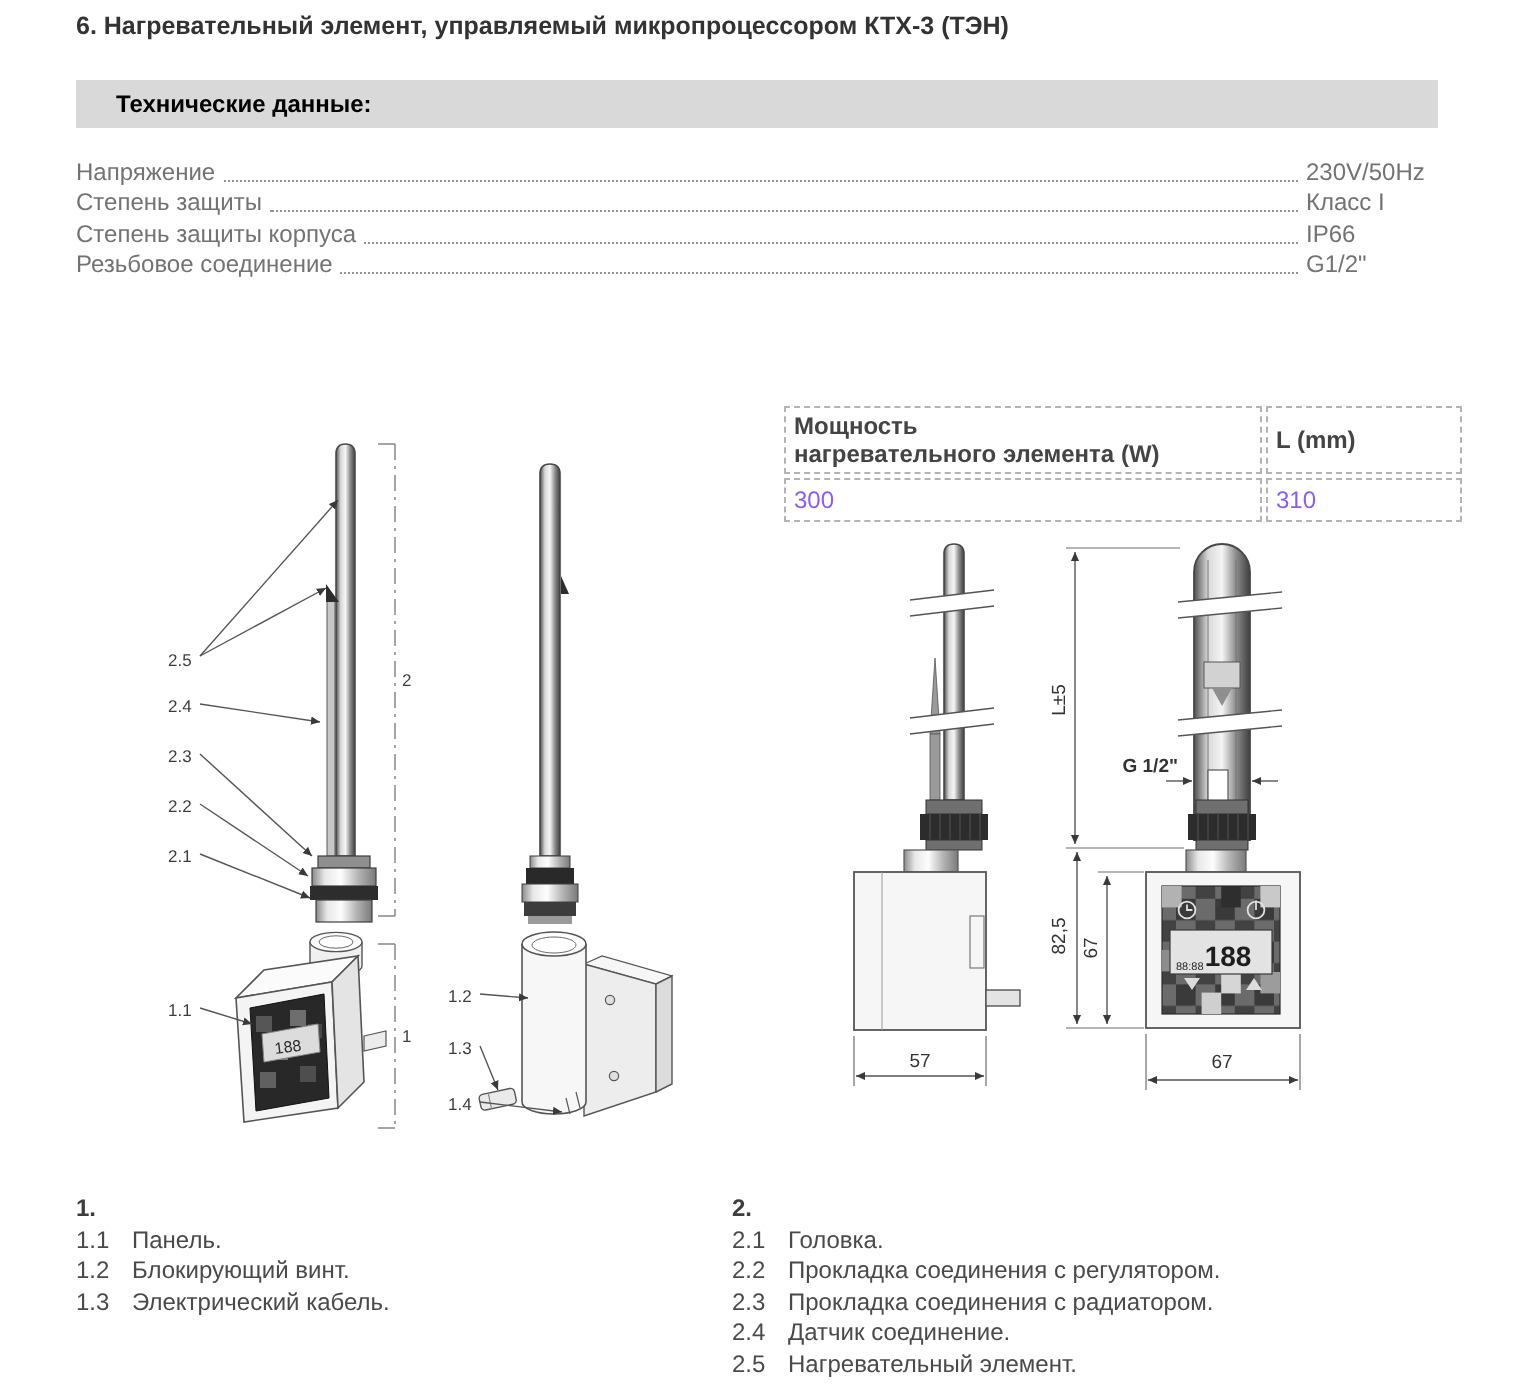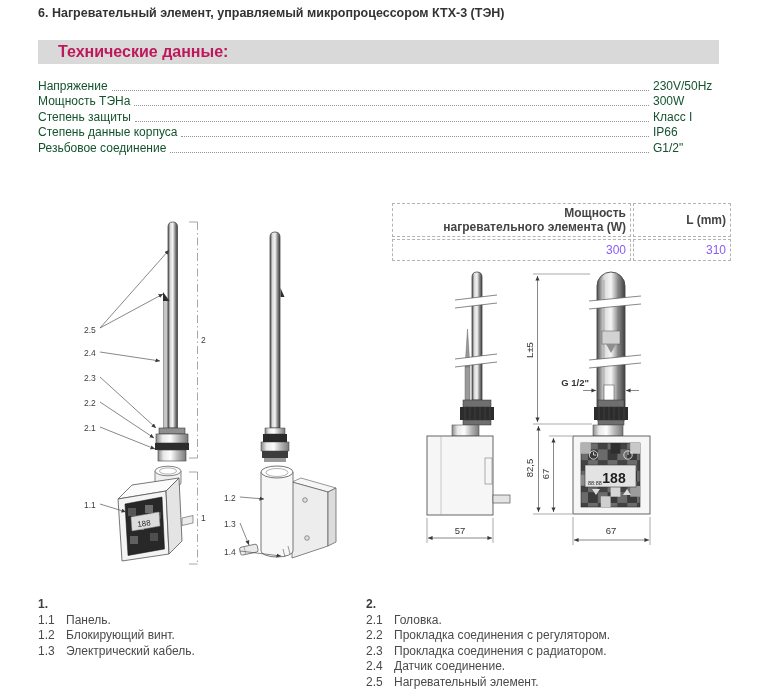--- a/index.html
+++ b/index.html
@@ -2,31 +2,31 @@
 <html><head>
 <meta charset="utf-8">
 <style>
   html,body{margin:0;padding:0;background:#fff;}
   #page{position:relative;width:757px;height:692px;background:#ffffff;overflow:hidden;
         font-family:"Liberation Sans", sans-serif;}
   
   #title{position:absolute;left:38px;top:6px;font-size:12.5px;font-weight:bold;color:#333;}
   
   #secbar{position:absolute;left:38px;top:40px;width:681px;height:24px;background:#d9d9d9;}
-  #secbar span{display:block;padding-left:20px;line-height:24px;font-size:16px;font-weight:bold;color:#be185d;}
+  #secbar span{display:block;padding-left:20px;line-height:24px;font-size:12px;font-weight:bold;color:#000000;}
   
   #specs{position:absolute;left:38px;top:77px;width:681px;}
-  .spec-row{display:flex;align-items:flex-end;height:15.6px;font-size:12px;color:#14532d;}
+  .spec-row{display:flex;align-items:flex-end;height:15.6px;font-size:12px;color:#737373;}
   .spec-label{white-space:nowrap;line-height:13px;}
   .spec-fill{flex:1;border-bottom:1px dotted #949494;margin:0 4px 2px 4px;}
   .spec-value{width:66px;white-space:nowrap;line-height:13px;}
   
   #ptable{position:absolute;left:390px;top:201px;}
   #ptable table{border-collapse:separate;border-spacing:2px;}
-  #ptable th,#ptable td{border:1px dashed #b4b4b4;font-size:12px;text-align:right;padding:1px 4px;}
+  #ptable th,#ptable td{border:1px dashed #b4b4b4;font-size:12px;text-align:left;padding:1px 4px;}
   #ptable th{font-weight:bold;color:#444;height:30px;line-height:14px;}
   th.c1{width:229px;} th.c2{width:88px;}
   #ptable td{height:18px;color:#8b5cf6;}
   
   .legend{position:absolute;top:597px;}
   #legend-left{left:38px;width:320px;}
   #legend-right{left:366px;width:380px;}
   .lg-row{display:flex;font-size:12px;line-height:15.6px;color:#4a4a4a;}
   .lg-num{width:28px;flex:none;}
   .lg-head{font-weight:bold;color:#3d3d3d;}
@@ -49,31 +49,26 @@
     <span>Технические данные:</span>
   </div>
 
   <div id="specs">
     <div class="spec-row">
         <span class="spec-label">Напряжение</span>
         <span class="spec-fill"></span>
         <span class="spec-value">230V/50Hz</span>
       </div>
     <div class="spec-row">
-        <span class="spec-label">Мощность ТЭНа</span>
-        <span class="spec-fill"></span>
-        <span class="spec-value">300W</span>
-      </div>
-    <div class="spec-row">
         <span class="spec-label">Степень защиты</span>
         <span class="spec-fill"></span>
         <span class="spec-value">Класс I</span>
       </div>
     <div class="spec-row">
-        <span class="spec-label">Степень данные корпуса</span>
+        <span class="spec-label">Степень защиты корпуса</span>
         <span class="spec-fill"></span>
         <span class="spec-value">IP66</span>
       </div>
     <div class="spec-row">
         <span class="spec-label">Резьбовое соединение</span>
         <span class="spec-fill"></span>
         <span class="spec-value">G1/2"</span>
       </div>
   </div>
 

